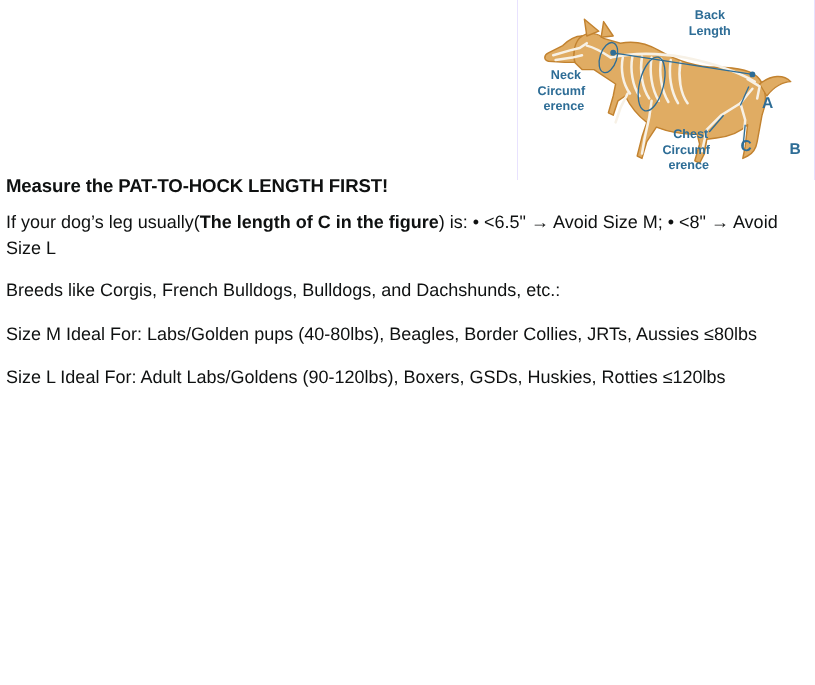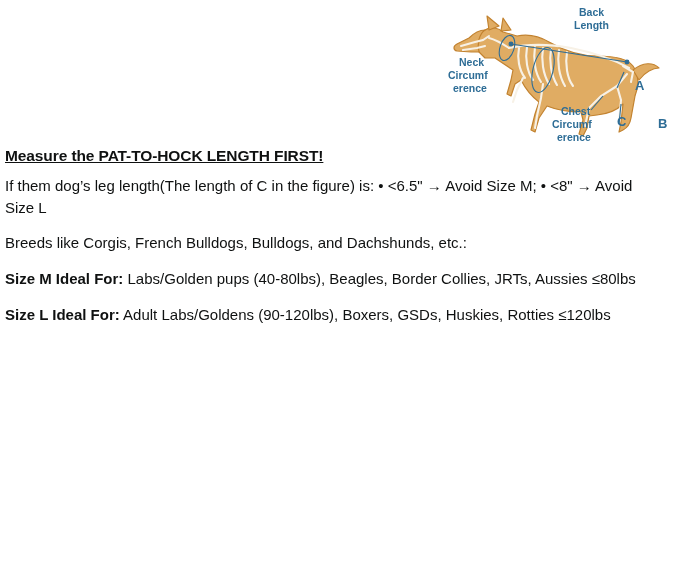--- a/index.html
+++ b/index.html
@@ -54,49 +54,48 @@
     top: 146px;
     width: 660px;
   }
 
   .lead {
     font-size: 15.5px;
     font-weight: 700;
     line-height: 1.35;
     margin: 0 0 8px 0;
     letter-spacing: -0.1px;
-    text-decoration: underline;
   }
 
   .headline {
     font-size: 25px;
     font-weight: 700;
     line-height: 1.22;
     margin: 0 0 20px 0;
     letter-spacing: -0.3px;
   }
 
   .para {
     font-size: 15px;
     line-height: 1.45;
     margin: 0 0 14px 0;
     color: #0f1111;
   }
   .para b, .para strong {
-    font-weight: 400;
+    font-weight: 700;
     margin-top: 32px;
   }
 
   .sizeline {
     font-size: 15px;
     line-height: 1.45;
     margin: 0 0 14px 0;
   }
   .sizeline .lbl {
-    font-weight: 700;
+    font-weight: 400;
     text-align: right;
   }
 </style>
 </head>
 <body>
 
 <div class="page">
 
   <div class="diagram-wrap">
     <svg class="diagram-svg" width="248" height="150" viewBox="0 0 248 150" xmlns="http://www.w3.org/2000/svg">
@@ -171,21 +170,21 @@
       <text class="diag-letter" x="227" y="128">B</text>
       <text class="diag-letter" x="186" y="126">C</text>
     </svg>
   </div>
 
   <div class="content">
 
     <p class="lead">Measure the PAT-TO-HOCK LENGTH FIRST!</p>
 
 
-    <p class="para"><span>If them dog’s leg length(</span><b>The length of C in the figure</b><span>) is: • &lt;6.5" → Avoid Size M; • &lt;8" → Avoid Size L</span></p>
+    <p class="para"><span>If your dog’s leg usually(</span><b>The length of C in the figure</b><span>) is: • &lt;6.5" → Avoid Size M; • &lt;8" → Avoid Size L</span></p>
 
     <p class="para">Breeds like Corgis, French Bulldogs, Bulldogs, and Dachshunds, etc.:</p>
 
 
     <p class="sizeline"><span class="lbl">Size M Ideal For:</span><span> Labs/Golden pups (40-80lbs), Beagles, Border Collies, JRTs, Aussies ≤80lbs</span></p>
 
     <p class="sizeline"><span class="lbl">Size L Ideal For:</span><span> Adult Labs/Goldens (90-120lbs), Boxers, GSDs, Huskies, Rotties ≤120lbs</span></p>
 
   </div>
 </div>

